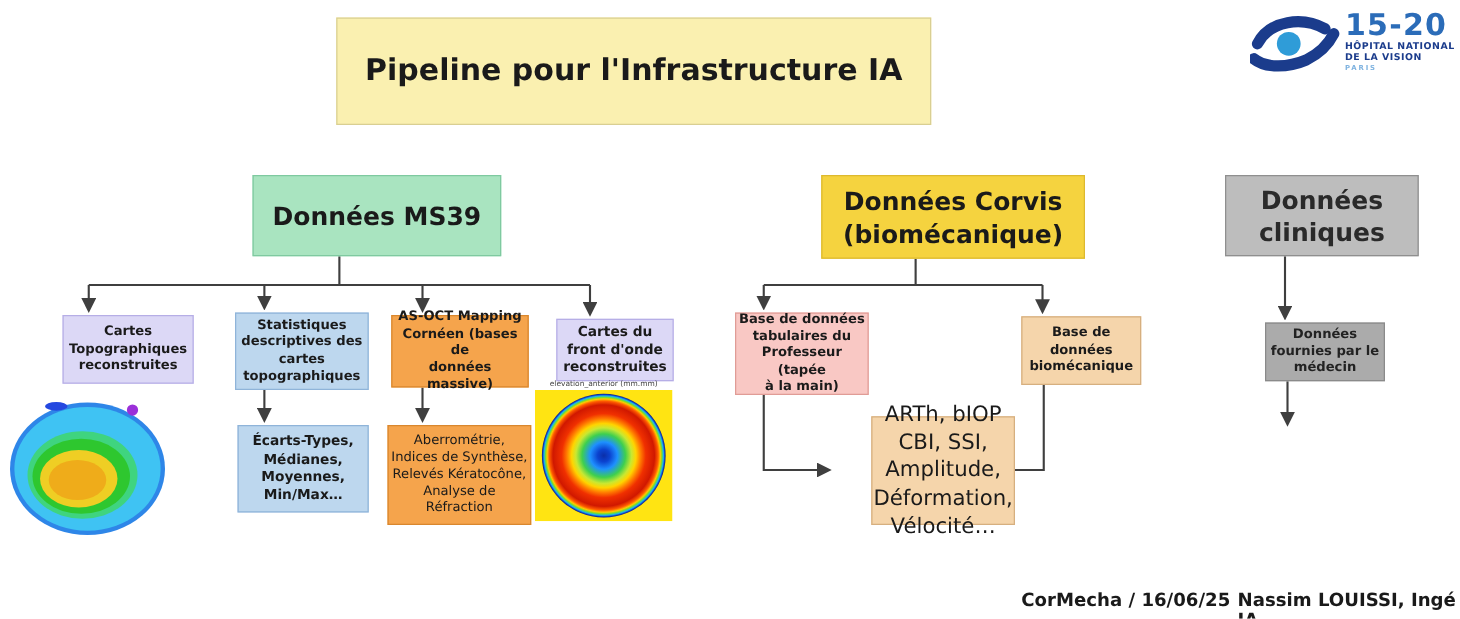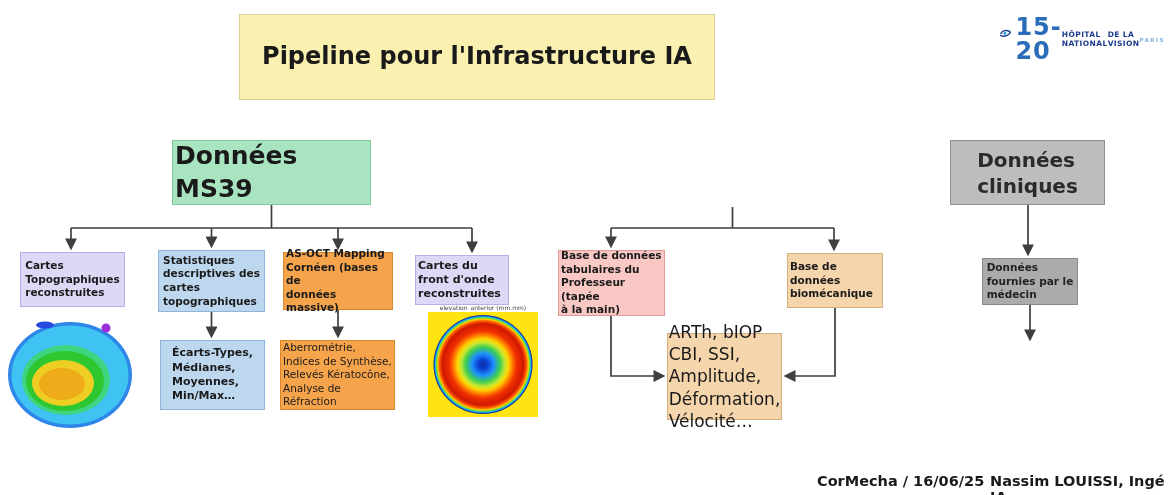--- a/index.html
+++ b/index.html
@@ -5,47 +5,47 @@
   html,body { margin:0; padding:0; background:#ffffff; }
   #canvas {
     position:relative; width:1168px; height:495px; background:#ffffff;
     font-family:"DejaVu Sans","Liberation Sans",sans-serif; color:#1a1a1a;
     overflow:hidden;
   }
   #connectors { position:absolute; left:0; top:0; width:1168px; height:495px; pointer-events:none; }
 
   .node {
     position:absolute; box-sizing:border-box; border:1.5px solid #999;
-    display:flex; align-items:center; justify-content:center; text-align:left;
-    white-space:pre-line; font-weight:bold; line-height:1.3; padding:2px;
+    display:flex; align-items:center; justify-content:center; text-align:center;
+    white-space:pre-line; font-weight:bold; line-height:1.3; padding:2px;margin-left:30px;
   }
   .plain { font-weight:normal; }
 
   .title-box { left:239px; top:14px; width:476px; height:86px;
     background:var(--title_bg); border-color:var(--title_border); font-size:24px; }
 
   .h-ms39 { left:172px; top:140px; width:199px; height:65px;
-    background:var(--green_bg); border-color:var(--green_border); font-size:25px; }
+    background:var(--green_bg); border-color:var(--green_border); font-size:20px; }
   .h-corvis { left:627px; top:140px; width:211px; height:67px;
     background:var(--yellow_bg); border-color:var(--yellow_border); font-size:20px; }
   .h-cliniques { left:950px; top:140px; width:155px; height:65px;
     background:var(--grayhdr_bg); border-color:var(--grayhdr_border); font-size:20px; color:#2a2a2a; }
 
   .n-topo { left:20px; top:252px; width:105px; height:55px;
     background:var(--lavender_bg); border-color:var(--lavender_border); font-size:10.5px; }
   .n-stats { left:158px; top:250px; width:107px; height:62px;
     background:var(--blue_bg); border-color:var(--blue_border); font-size:10.5px; }
   .n-asoct { left:283px; top:252px; width:110px; height:58px;
     background:var(--orange_bg); border-color:var(--orange_border); font-size:10.5px; }
   .n-wavefront { left:415px; top:255px; width:94px; height:50px;
     background:var(--lavender_bg); border-color:var(--lavender_border); font-size:11px; }
 
   .n-stats-detail { left:160px; top:340px; width:105px; height:70px;
     background:var(--blue_bg); border-color:var(--blue_border); font-size:11px;font-weight:bold; }
-  .n-asoct-detail { left:280px; top:340px; width:115px; height:70px;
+  .n-asoct-detail { left:280px; top:340px; width:115px; height:80px;
     background:var(--orange_bg); border-color:var(--orange_border); font-size:10.5px; }
 
   .n-tabular { left:558px; top:250px; width:107px; height:66px;
     background:var(--pink_bg); border-color:var(--pink_border); font-size:10.5px; }
   .n-biomech { left:787px; top:253px; width:96px; height:55px;
     background:var(--tan_bg); border-color:var(--tan_border); font-size:10.5px; }
   .n-params { left:667px; top:333px; width:115px; height:87px;
     background:var(--tan_bg); border-color:var(--tan_border); font-size:17px; }
 
   .n-medecin { left:982px; top:258px; width:96px; height:47px;
@@ -53,21 +53,21 @@
   .n-variable { left:975px; top:343px; width:103px; height:66px;
     background:var(--graychild_bg); border-color:var(--graychild_border); font-size:11px; color:#222; }
 
   .topo-img { position:absolute; left:5px; top:318px; width:130px; height:112px; }
   .wave-wrap { position:absolute; left:428px; top:304px; width:110px; }
   .wave-caption { display:block; width:110px; text-align:center; font-size:6px; color:#444;
     white-space:nowrap; overflow:hidden; margin-bottom:1px; }
 
   .logo { position:absolute; left:1000px; top:8px; width:165px; height:62px; display:flex; }
   .logo-eye { width:72px; height:50px; }
-  .logo-text { display:flex; flex-direction:row; align-items:center; margin-left:4px; margin-top:0; }
+  .logo-text { display:flex; flex-direction:column; margin-left:4px; margin-top:0; }
   .logo-number { font-size:24px; font-weight:bold; color:var(--logo_blue); line-height:1; letter-spacing:1px; }
   .logo-line { font-size:7.5px; font-weight:bold; color:var(--logo_navy); line-height:1.25; letter-spacing:0.4px; }
   .logo-city { font-size:5.5px; font-weight:bold; color:var(--logo_light); letter-spacing:1.5px; margin-top:1px; }
 
   .footer-left { position:absolute; left:817px; top:473px; font-size:14.5px; font-weight:bold; }
   .footer-right { position:absolute; left:990px; top:473px; font-size:14.5px; font-weight:bold; }
 </style>
 </head>
 <body>
 
@@ -111,20 +111,22 @@
     </svg>
     <div class="logo-text">
       <span class="logo-number">15-20</span>
       <span class="logo-line">HÔPITAL NATIONAL</span>
       <span class="logo-line">DE LA VISION</span>
       <span class="logo-city">PARIS</span>
     </div>
   </div>
 
   <div class="node h-ms39">Données MS39</div>
+  <div class="node h-corvis">Données Corvis
+(biomécanique)</div>
   <div class="node h-cliniques">Données
 cliniques</div>
 
   <div class="node n-topo">Cartes
 Topographiques
 reconstruites</div>
   <div class="node n-asoct">AS-OCT Mapping
 Cornéen (bases de
 données massive)</div>
   <div class="node n-stats">Statistiques

